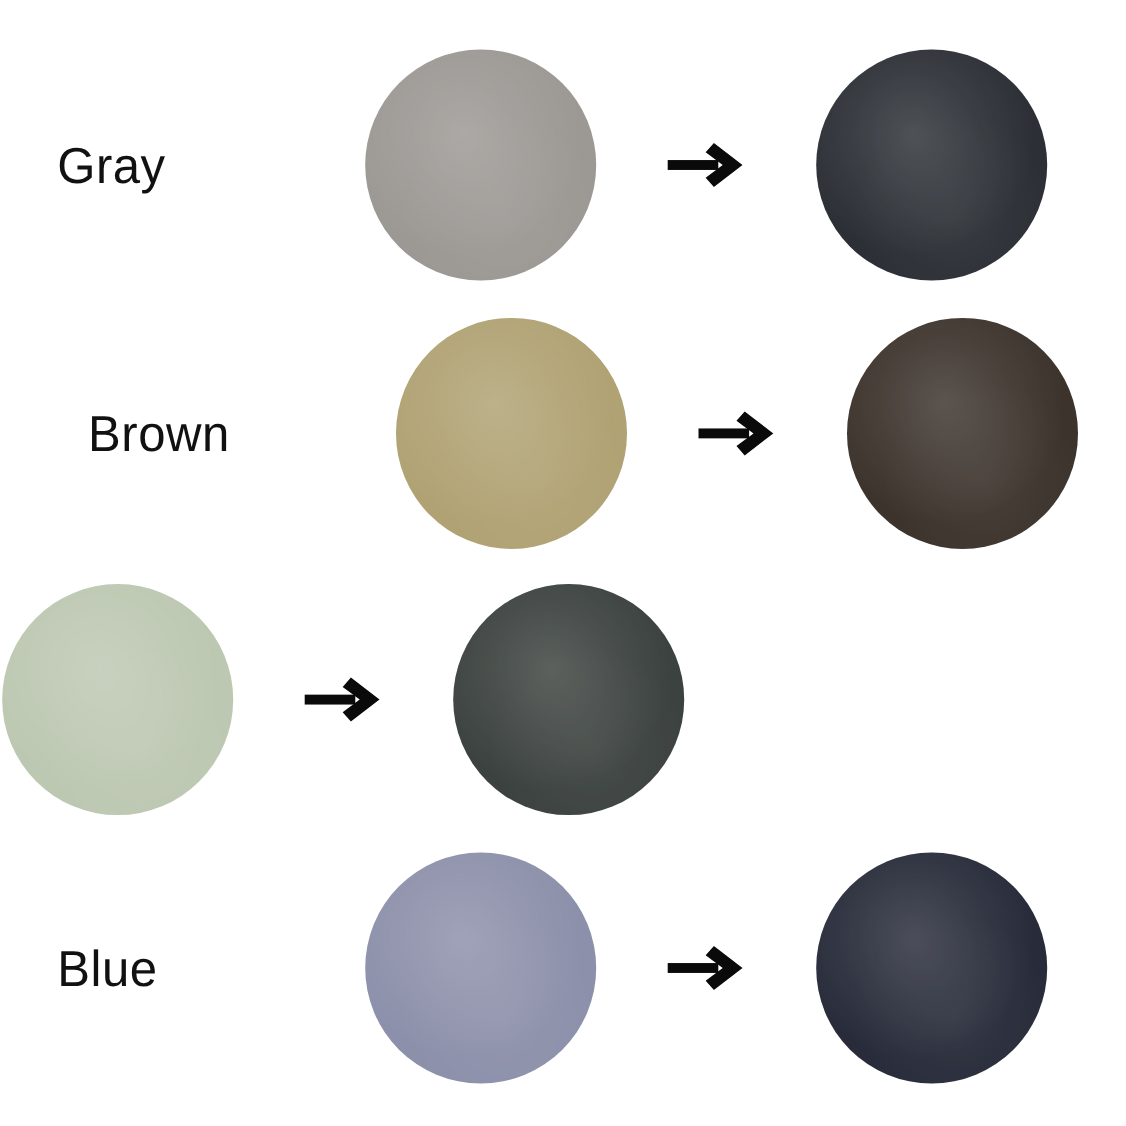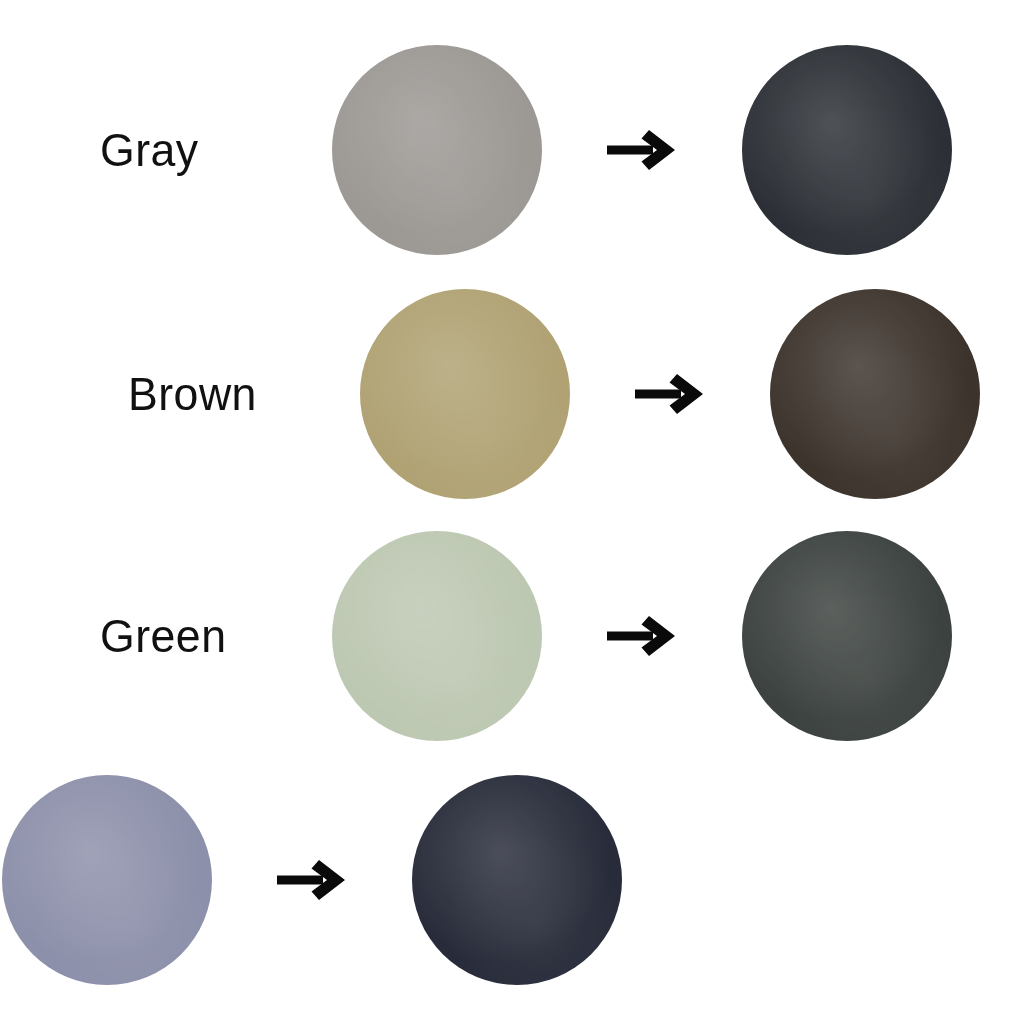--- a/index.html
+++ b/index.html
@@ -36,21 +36,21 @@
   .row-green  { top: 514px; }
   .row-blue   { top: 758px; }
 
   
   .label-cell {
     width: 330px;
     flex: 0 0 330px;
     display: flex;
     align-items: center;
     justify-content: flex-start;
-    padding-left: 100px;
+    padding-left: 52px;
     box-sizing: border-box;
   }
   .color-label {
     font-family: "Liberation Sans", sans-serif;
     font-size: 46px;
     font-weight: 300;
     letter-spacing: 0.5px;
     color: #111111;
     line-height: 1;
     white-space: nowrap;
@@ -160,40 +160,40 @@
           <path d="M44 8 L70 28 L44 48 L36.5 39.5 L52 28 L36.5 16.5 Z" fill="#0a0a0a"></path>
         </svg>
       </span>
     </div>
     <div class="lens-cell right-cell">
       <div class="lens lens-dark" style="background-color: rgb(60, 51, 44);"></div>
     </div>
   </div>
 
   <div class="row row-green">
+    <div class="lens-cell left-cell">
+      <div class="lens lens-light" style="background-color: rgb(189, 200, 178);"></div>
+    </div>
+    <div class="arrow-cell">
+      <span class="arrow-icon">
+        <svg viewBox="0 0 74 56" width="74" height="56" aria-hidden="true">
+          <rect x="2" y="23.5" width="46" height="9" fill="#0a0a0a"></rect>
+          <path d="M44 8 L70 28 L44 48 L36.5 39.5 L52 28 L36.5 16.5 Z" fill="#0a0a0a"></path>
+        </svg>
+      </span>
+    </div>
+    <div class="lens-cell right-cell">
+      <div class="lens lens-dark" style="background-color: rgb(60, 66, 63);"></div>
+    </div>
+  </div>
+
+  <div class="row row-blue">
     <div class="label-cell">
-      <span class="color-label" style="color: rgb(17, 17, 17);">Green</span>
-    </div>
-    <div class="lens-cell left-cell">
-      <div class="lens lens-light" style="background-color: rgb(189, 200, 178);"></div>
-    </div>
-    <div class="arrow-cell">
-      <span class="arrow-icon">
-        <svg viewBox="0 0 74 56" width="74" height="56" aria-hidden="true">
-          <rect x="2" y="23.5" width="46" height="9" fill="#0a0a0a"></rect>
-          <path d="M44 8 L70 28 L44 48 L36.5 39.5 L52 28 L36.5 16.5 Z" fill="#0a0a0a"></path>
-        </svg>
-      </span>
-    </div>
-    <div class="lens-cell right-cell">
-      <div class="lens lens-dark" style="background-color: rgb(60, 66, 63);"></div>
-    </div>
-  </div>
-
-  <div class="row row-blue">
+      <span class="color-label" style="color: rgb(17, 17, 17);">Blue</span>
+    </div>
     <div class="lens-cell left-cell">
       <div class="lens lens-light" style="background-color: rgb(141, 144, 170);"></div>
     </div>
     <div class="arrow-cell">
       <span class="arrow-icon">
         <svg viewBox="0 0 74 56" width="74" height="56" aria-hidden="true">
           <rect x="2" y="23.5" width="46" height="9" fill="#0a0a0a"></rect>
           <path d="M44 8 L70 28 L44 48 L36.5 39.5 L52 28 L36.5 16.5 Z" fill="#0a0a0a"></path>
         </svg>
       </span>

